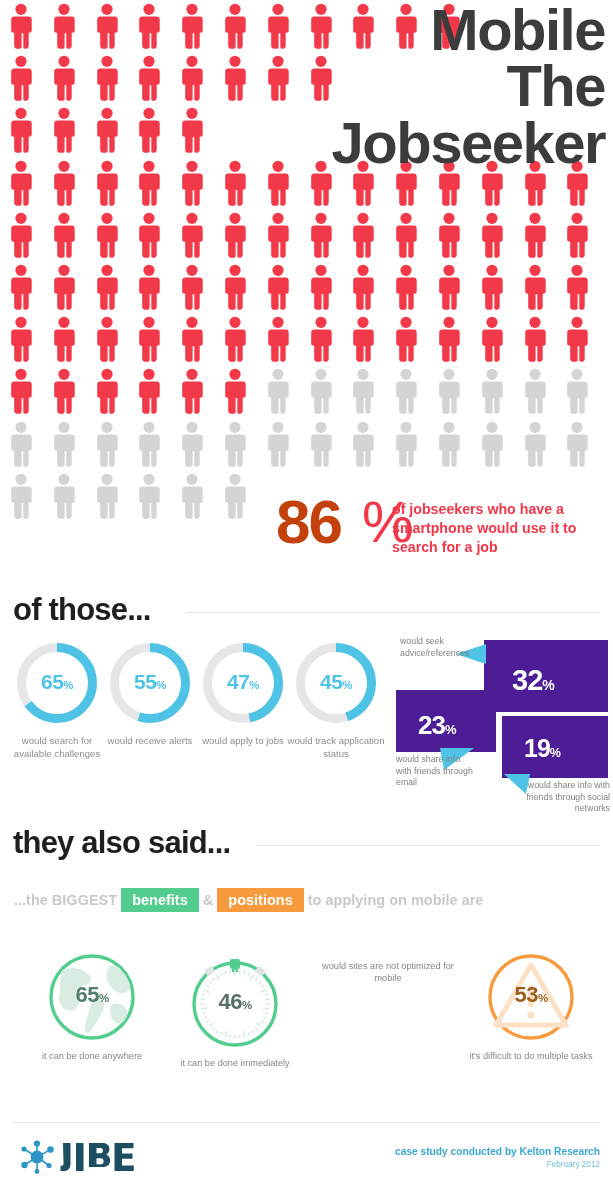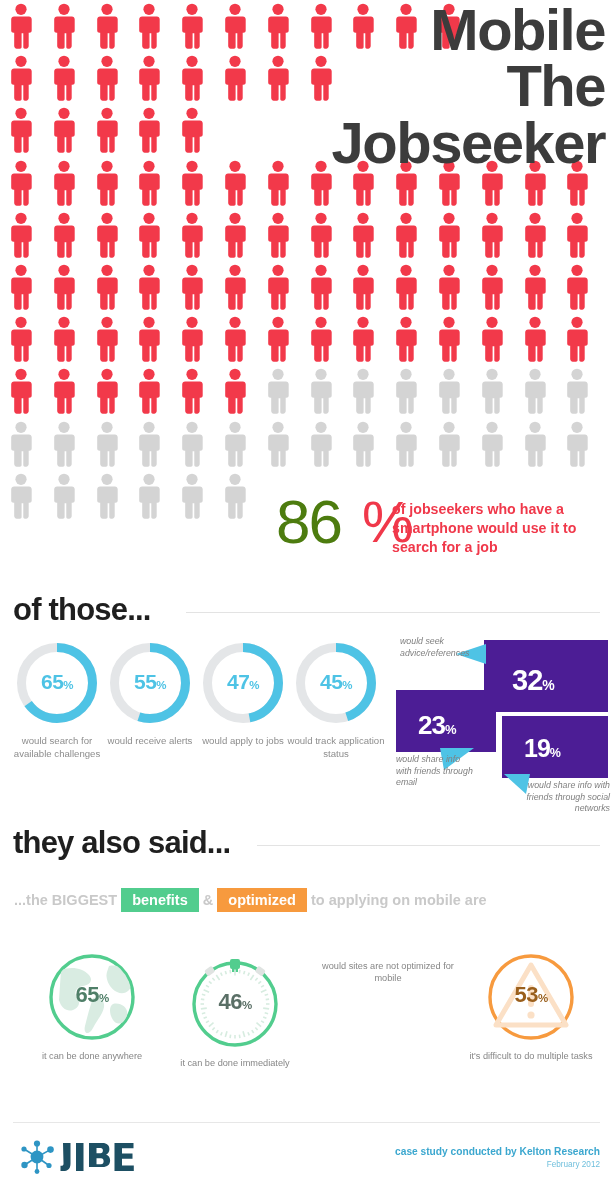--- a/index.html
+++ b/index.html
@@ -19,21 +19,21 @@
     position:absolute;right:8px;top:2px;width:390px;
     text-align:right;color:#3c3c3c;
     font-weight:bold;font-size:58px;line-height:0.97;
     letter-spacing:-1.5px;
   }
   #title .tl{display:block;}
 
   #bigstat{position:absolute;left:276px;top:498px;width:337px;height:72px;}
   #bignum{
     position:absolute;left:0;top:-7px;
-    font-size:62px;font-weight:normal;color:#4d7c0f;letter-spacing:-2px;
+    font-size:62px;font-weight:bold;color:#c2410c;letter-spacing:-2px;
     line-height:1;
   }
   #bigpct{
     position:absolute;left:86px;top:-5px;
     font-size:58px;font-weight:normal;color:#f0384a;line-height:1;
   }
   #bigdesc{
     position:absolute;left:116px;top:2px;width:220px;
     font-size:14.2px;font-weight:bold;color:#f0384a;line-height:1.33;
   }
@@ -55,21 +55,21 @@
     position:absolute;left:0;top:30px;width:86px;text-align:center;
     font-size:21px;font-weight:bold;color:#4ec3e5;letter-spacing:-0.5px;
   }
   .dnum i{font-style:normal;font-size:11.5px;font-weight:bold;}
 
   
   #bubbles{position:absolute;left:378px;top:628px;width:235px;height:175px;}
   .bub{position:absolute;background:#4c1d95;}
   .bnum{position:absolute;color:#ffffff;font-weight:bold;letter-spacing:-1px;}
   .bnum i{font-style:normal;font-weight:bold;}
-  .btxt{position:absolute;font-size:8.8px;color:#808080;line-height:1.32;font-style:italic;}
+  .btxt{position:absolute;font-size:8.8px;color:#808080;line-height:1.32;}
 
   
   #tagline{position:absolute;left:14px;top:884px;width:590px;height:30px;
     font-size:14.5px;color:#c9c9c9;font-weight:bold;line-height:30px;
     white-space:nowrap;}
   #tagline span{display:inline-block;vertical-align:middle;}
   .pill{color:#ffffff;padding:5px 11px;font-size:14.5px;font-weight:bold;line-height:1;}
   .pill.green{background:#52cd8e;}
   .pill.orange{background:#f79a3e;}
 
@@ -1085,21 +1085,21 @@
     <div class="btxt" style="left:132px;top:152px;width:100px;text-align:right">would share info with friends through social networks</div>
   </div>
 
 <div class="sec-head" style="top:825px">they also said...</div>
 <div class="sec-rule" style="left:257px;top:845px;width:343px"></div>
 
 <div id="tagline">
   <span>...the BIGGEST</span>
   <span class="pill green">benefits</span>
   <span>&amp;</span>
-  <span class="pill orange">optimized</span>
+  <span class="pill orange">positions</span>
   <span>to applying on mobile are</span>
 </div>
 
 <div id="bottom">
     <div class="bstat" style="left:17px;top:0">
       <div class="bcircle">
         <svg width="90" height="90" viewBox="0 0 90 90">
           <circle cx="45" cy="45" r="41" fill="none" stroke="#52cd8e" stroke-width="3.4"></circle>
         </svg>
         <span style="position:absolute;left:0;top:0">

